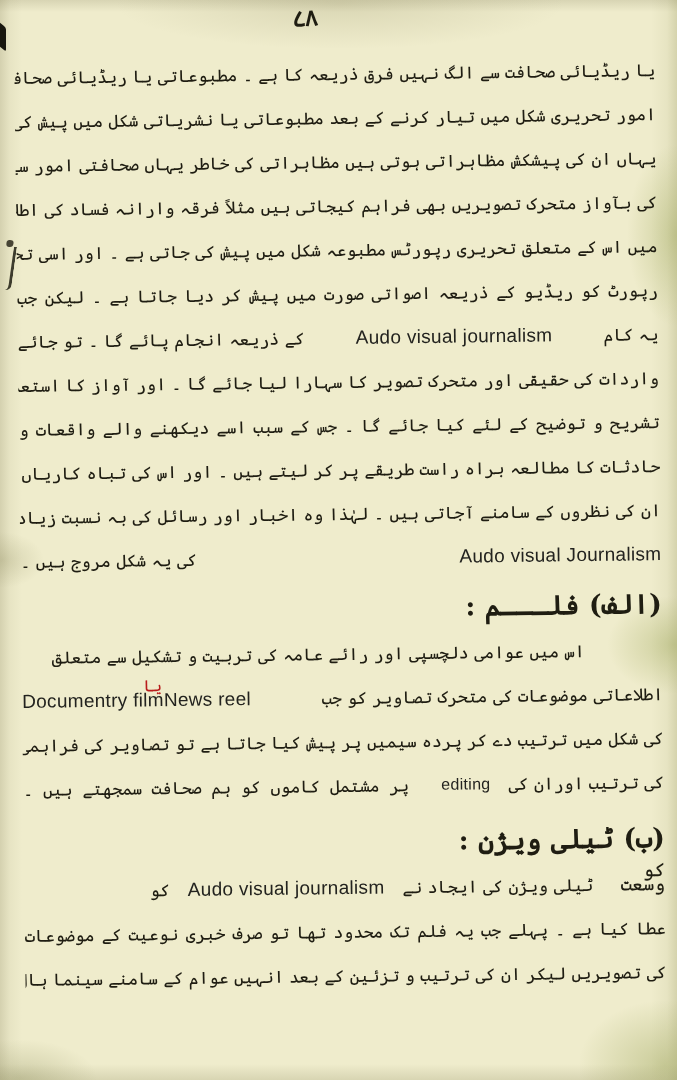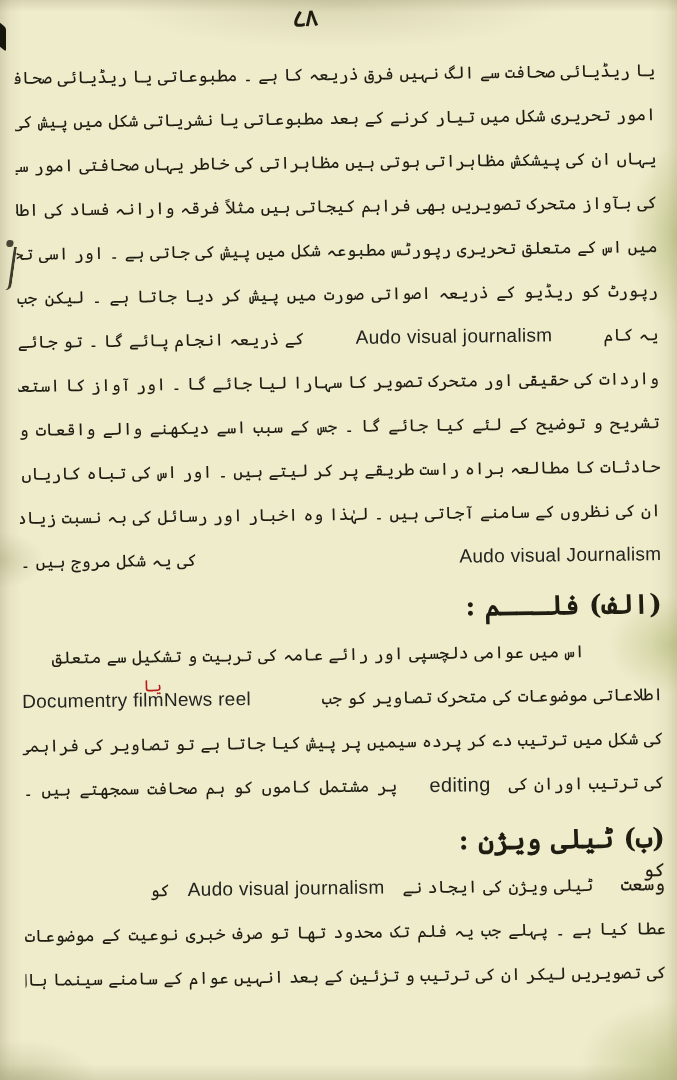--- a/index.html
+++ b/index.html
@@ -116,21 +116,21 @@
     margin-right: 14px;
   }
   .en {
     direction: ltr;
     unicode-bidi: embed;
     font-family: "Liberation Sans", "DejaVu Sans", sans-serif;
     color: #23231f;
     font-size: 19px;
     letter-spacing: 0.3px;
   }
-  .en.small { font-size: 20px; }
+  .en.small { font-size: 16px; }
   .en-wrap { position: relative; direction: ltr; }
   .caret-note {
     position: absolute;
     left: 53%;
     top: -14px;
     font-size: 16px;
     direction: rtl;
     color: #b91c1c;
   }
   .margin-note {

